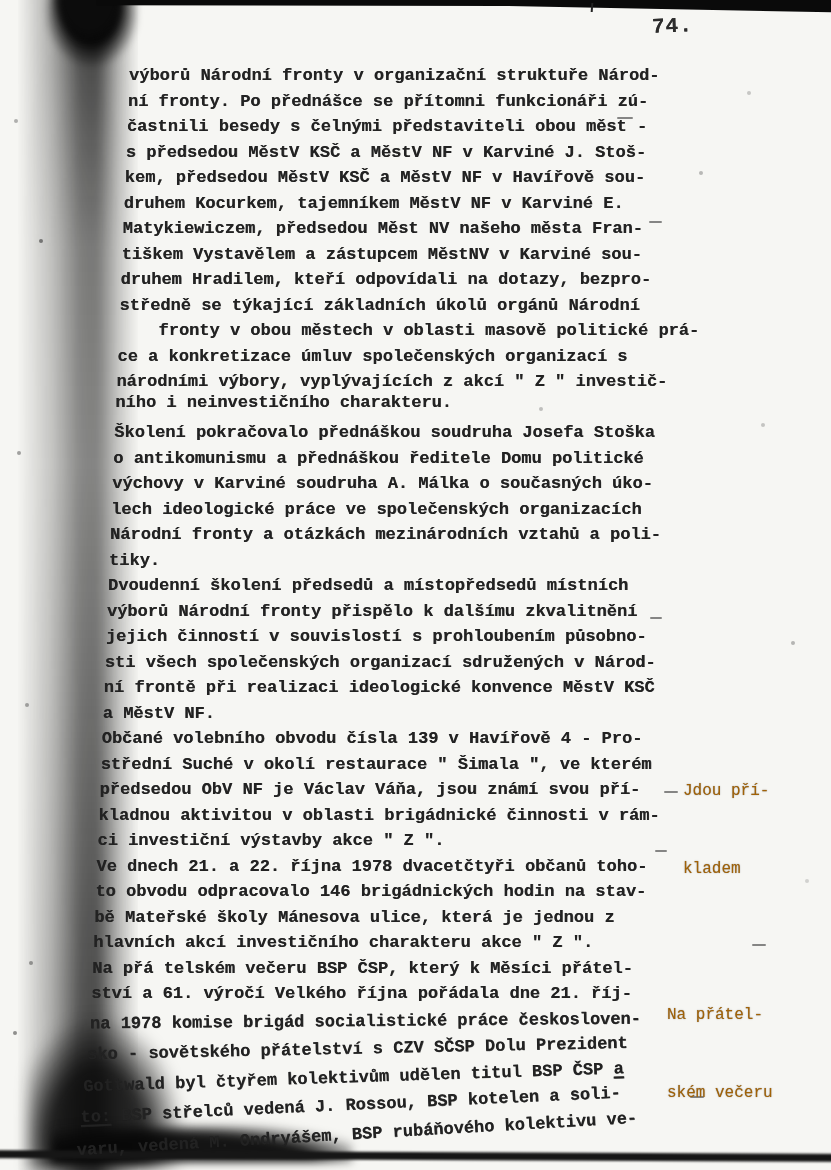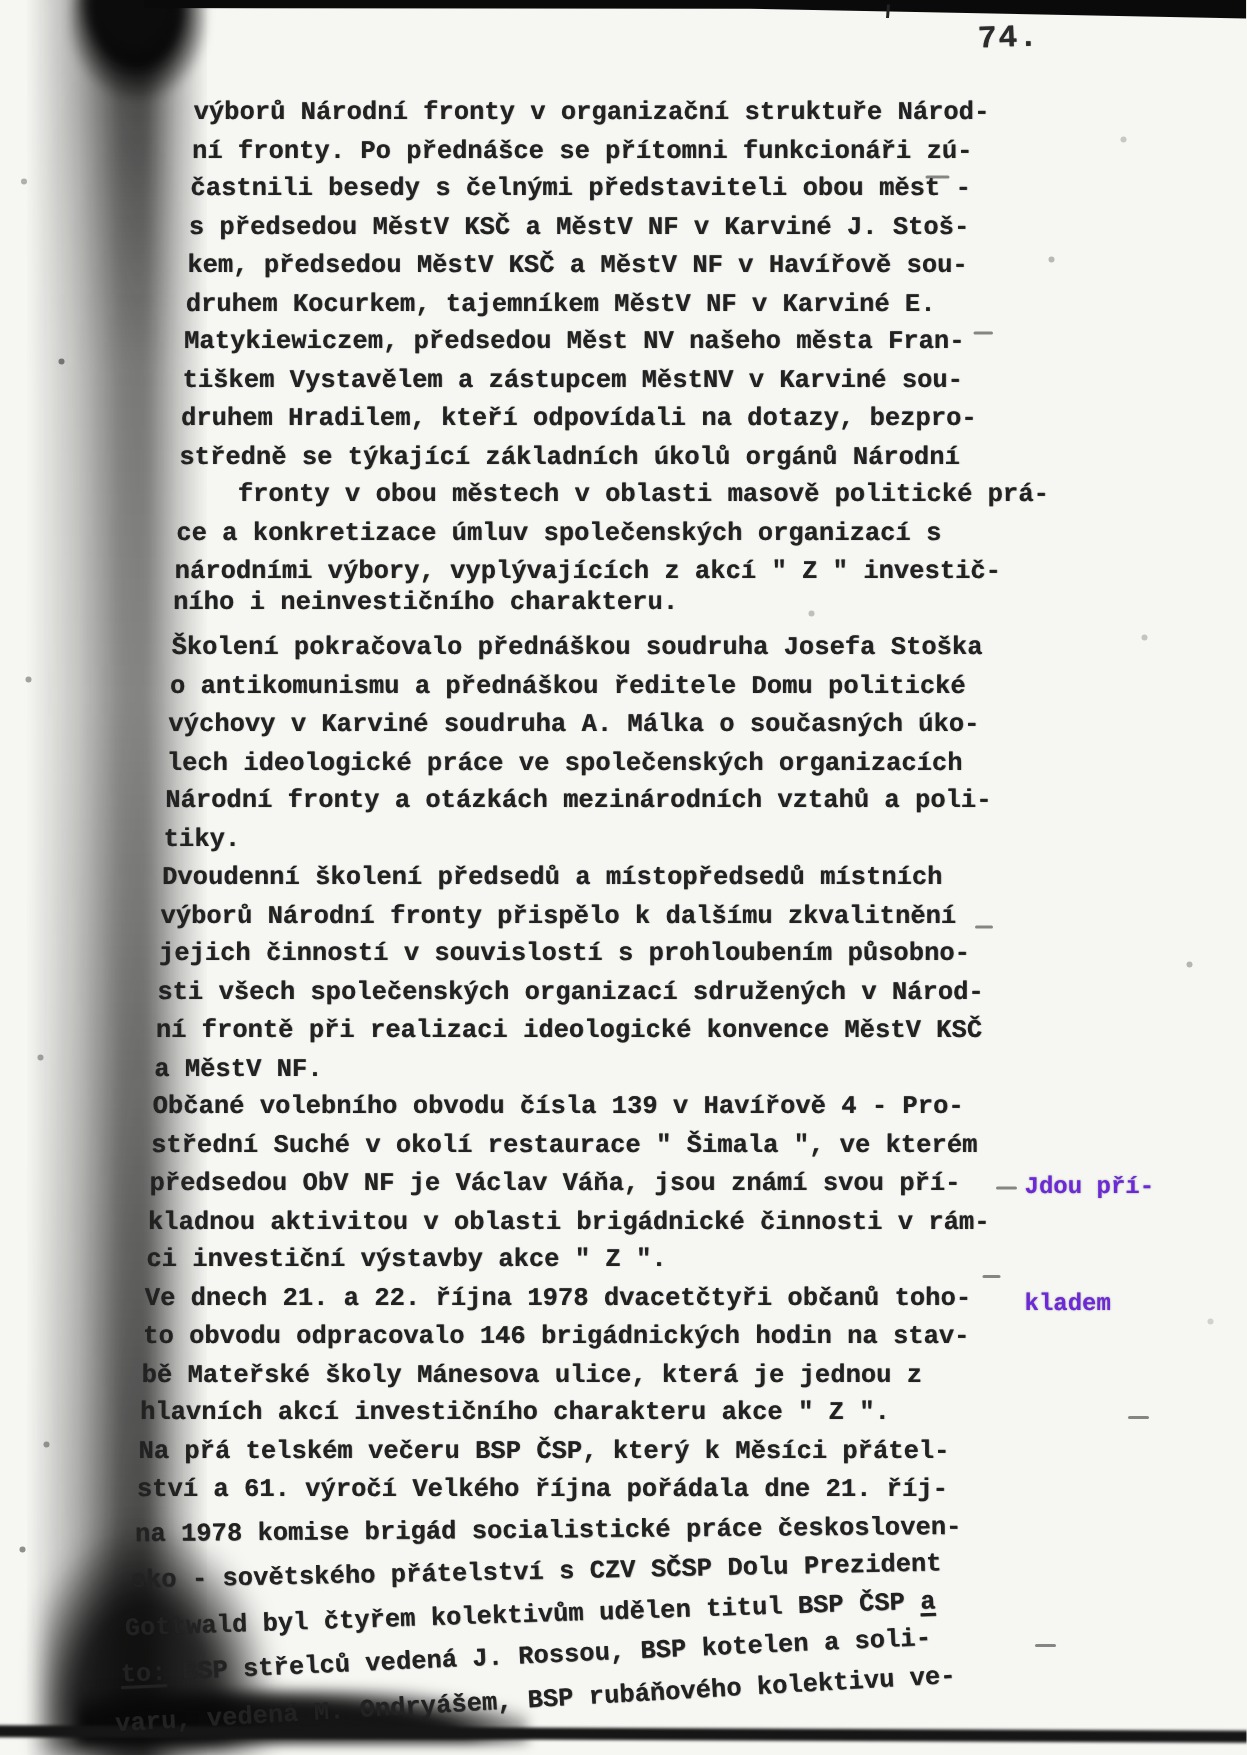--- a/index.html
+++ b/index.html
@@ -76,21 +76,21 @@
   .page-num{
     position:absolute;left:652px;top:15px;font-size:21px;font-weight:700;color:#2c2c2c;
     letter-spacing:1px;transform:rotate(-2deg);text-shadow:0 0 .6px rgba(40,40,40,.8);
   }
   .tline{
     position:absolute;white-space:pre;font-size:17px;font-weight:700;color:#222;
     text-shadow:.3px .3px .6px rgba(30,30,30,.7);
   }
   .tline .u{text-decoration:underline;text-decoration-thickness:2px;text-underline-offset:3px;}
   .margin-note{
-    position:absolute;font-size:16px;font-weight:700;color:#6d28d9;line-height:26px;
+    position:absolute;font-size:16px;font-weight:400;color:#a16207;line-height:26px;
     text-shadow:0 0 1.2px rgba(120,120,120,.9);white-space:pre;
   }
   .mn1{left:683px;top:726px;}
   .mn2{left:667px;top:950px;}
 </style>
 </head>
 <body>
 
 <div class="page">
 
@@ -156,14 +156,18 @@
       <div class="tline" style="left: 83.05px; top: 1060.5px; transform: rotate(-1.9deg); transform-origin: 90% 50%;"><span>Gottwald byl čtyřem kolektivům udělen titul BSP ČSP </span><span class="u">a</span></div>
       <div class="tline" style="left: 79.5px; top: 1086px; transform: rotate(-2.6deg); transform-origin: 90% 50%;"><span class="u">to:</span><span> BSP střelců vedená J. Rossou, BSP kotelen a soli-</span></div>
       <div class="tline" style="left: 75.95px; top: 1111.5px; transform: rotate(-3.3deg); transform-origin: 90% 50%;"><span>varu, vedená M. Ondryášem, BSP rubáňového kolektivu ve-</span></div>
     </div>
 
   <div class="margin-note mn1">
     <div>Jdou pří-</div>
     <div>kladem</div>
   </div>
 
+  <div class="margin-note mn2">
+    <div>Na přátel-</div>
+    <div>ském večeru</div>
+  </div>
 
 </div>
 
 </body></html>

